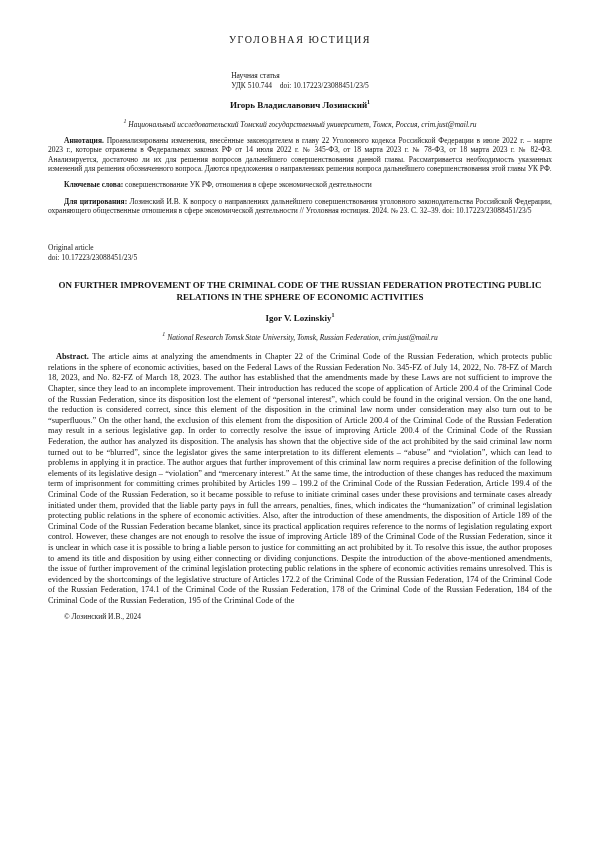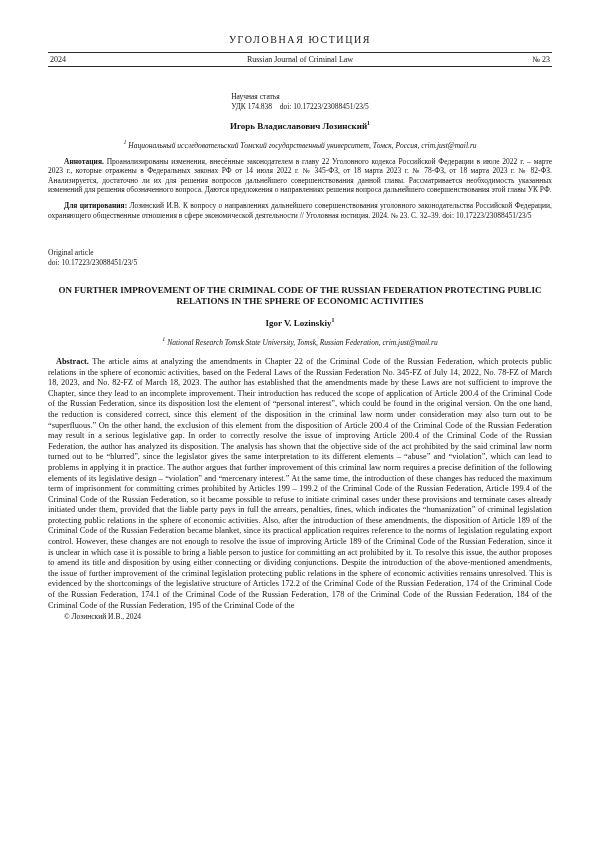--- a/index.html
+++ b/index.html
@@ -109,52 +109,49 @@
     font-size:7.5px;
   }
 </style>
 </head>
 <body>
 
 <div class="page">
 
   <header>
     <div class="journal-title">УГОЛОВНАЯ ЮСТИЦИЯ</div>
-    <div class="header-band">
-      <div class="header-row">
-        <span class="left">2024</span>
-        <span class="mid">Russian Journal of Criminal Law</span>
-        <span class="right">№ 23</span>
-      </div>
-    </div>
   </header>
 
   <div class="meta-row">
     <div>
       <div>Научная статья</div>
-      <div>УДК 174.838</div>
+      <div>УДК 510.744</div>
     </div>
     <div>doi: 10.17223/23088451/23/5</div>
   </div>
 
 
   <div class="author-line">
     <span>Игорь Владиславович Лозинский</span><sup>1</sup>
   </div>
 
   <div class="affil">
     <sup>1</sup>
     <span>Национальный исследовательский Томский государственный университет, Томск, Россия, crim.just@mail.ru</span>
   </div>
 
   <p class="para">
     <b>Аннотация.</b>
     <span>Проанализированы изменения, внесённые законодателем в главу 22 Уголовного кодекса Российской Федерации в июле 2022 г. – марте 2023 г., которые отражены в Федеральных законах РФ от 14 июля 2022 г. № 345-ФЗ, от 18 марта 2023 г. № 78-ФЗ, от 18 марта 2023 г. № 82-ФЗ. Анализируется, достаточно ли их для решения вопросов дальнейшего совершенствования данной главы. Рассматривается необходимость указанных изменений для решения обозначенного вопроса. Даются предложения о направлениях решения вопроса дальнейшего совершенствования этой главы УК РФ.</span>
   </p>
 
+  <p class="para">
+    <b>Ключевые слова:</b>
+    <span>совершенствование УК РФ, отношения в сфере экономической деятельности</span>
+  </p>
 
   <p class="para">
     <b>Для цитирования:</b>
     <span>Лозинский И.В. К вопросу о направлениях дальнейшего совершенствования уголовного законодательства Российской Федерации, охраняющего общественные отношения в сфере экономической деятельности // Уголовная юстиция. 2024. № 23. С. 32–39. doi: 10.17223/23088451/23/5</span>
   </p>
 
   <div class="original-block">
     <div>Original article</div>
     <div>doi: 10.17223/23088451/23/5</div>
   </div>

